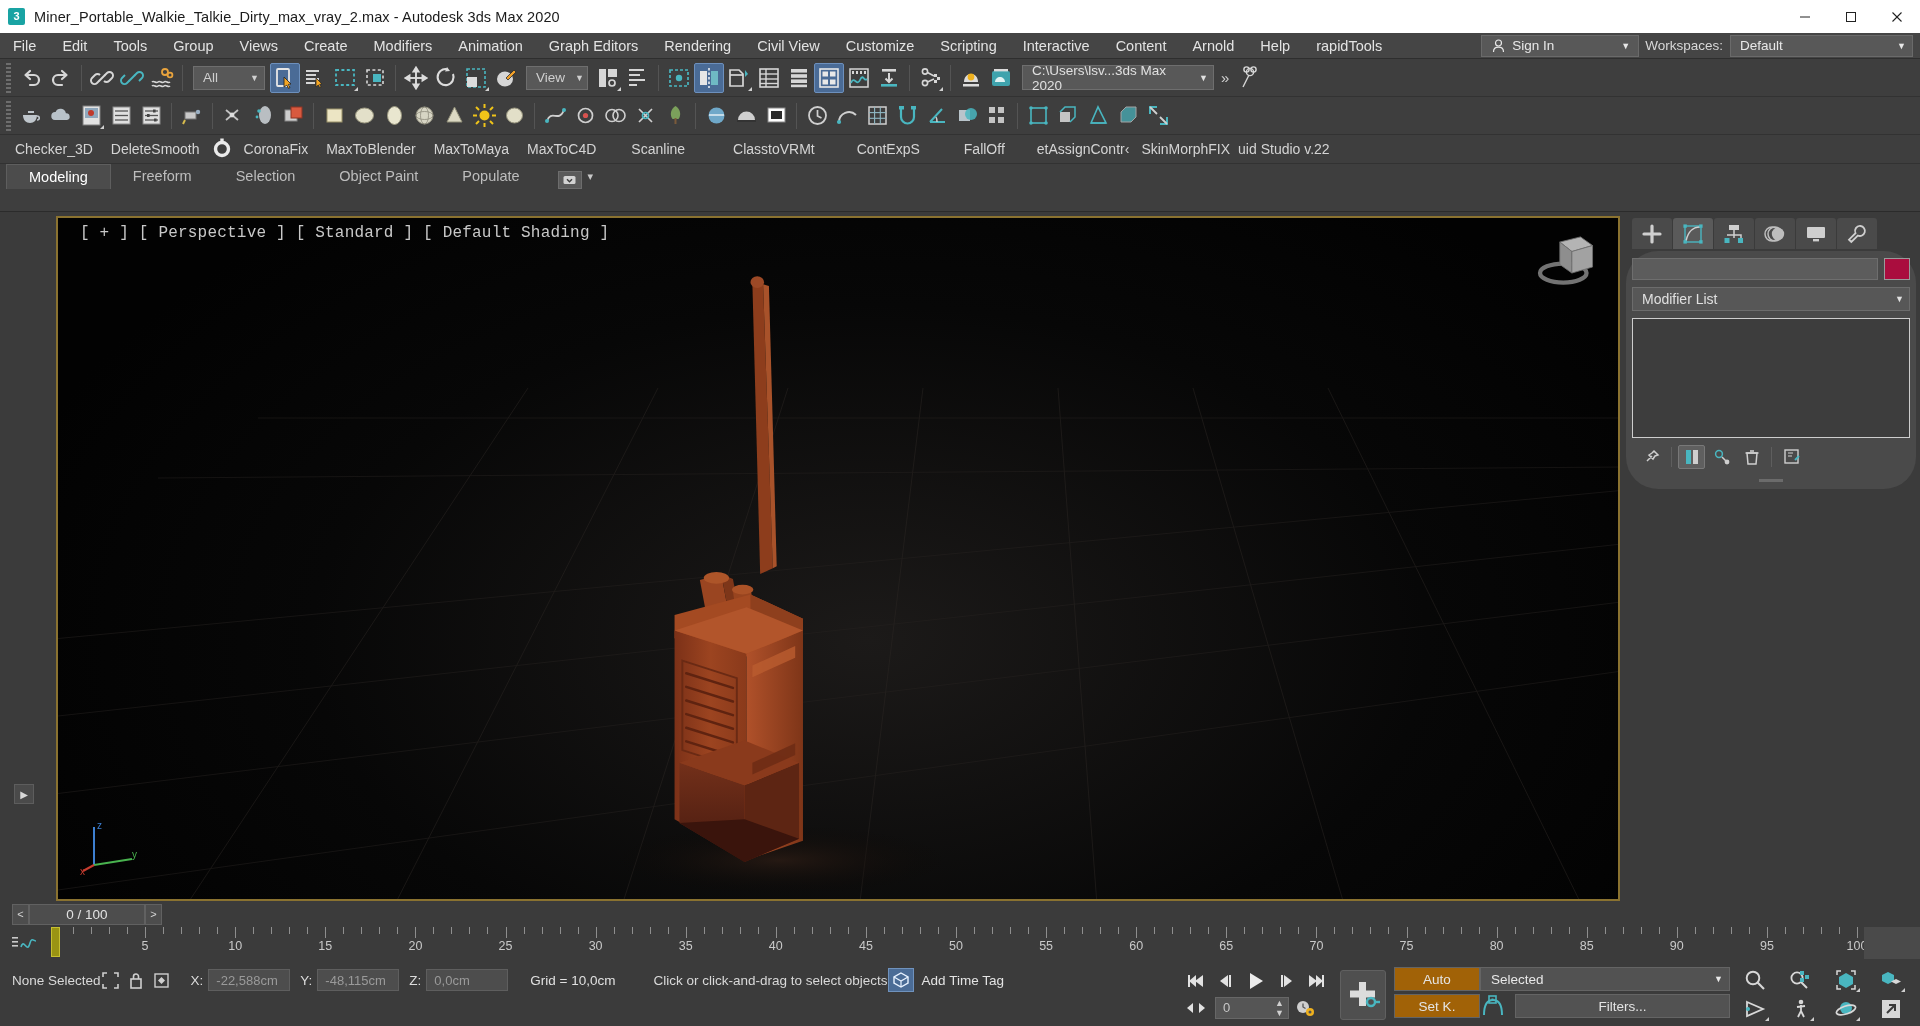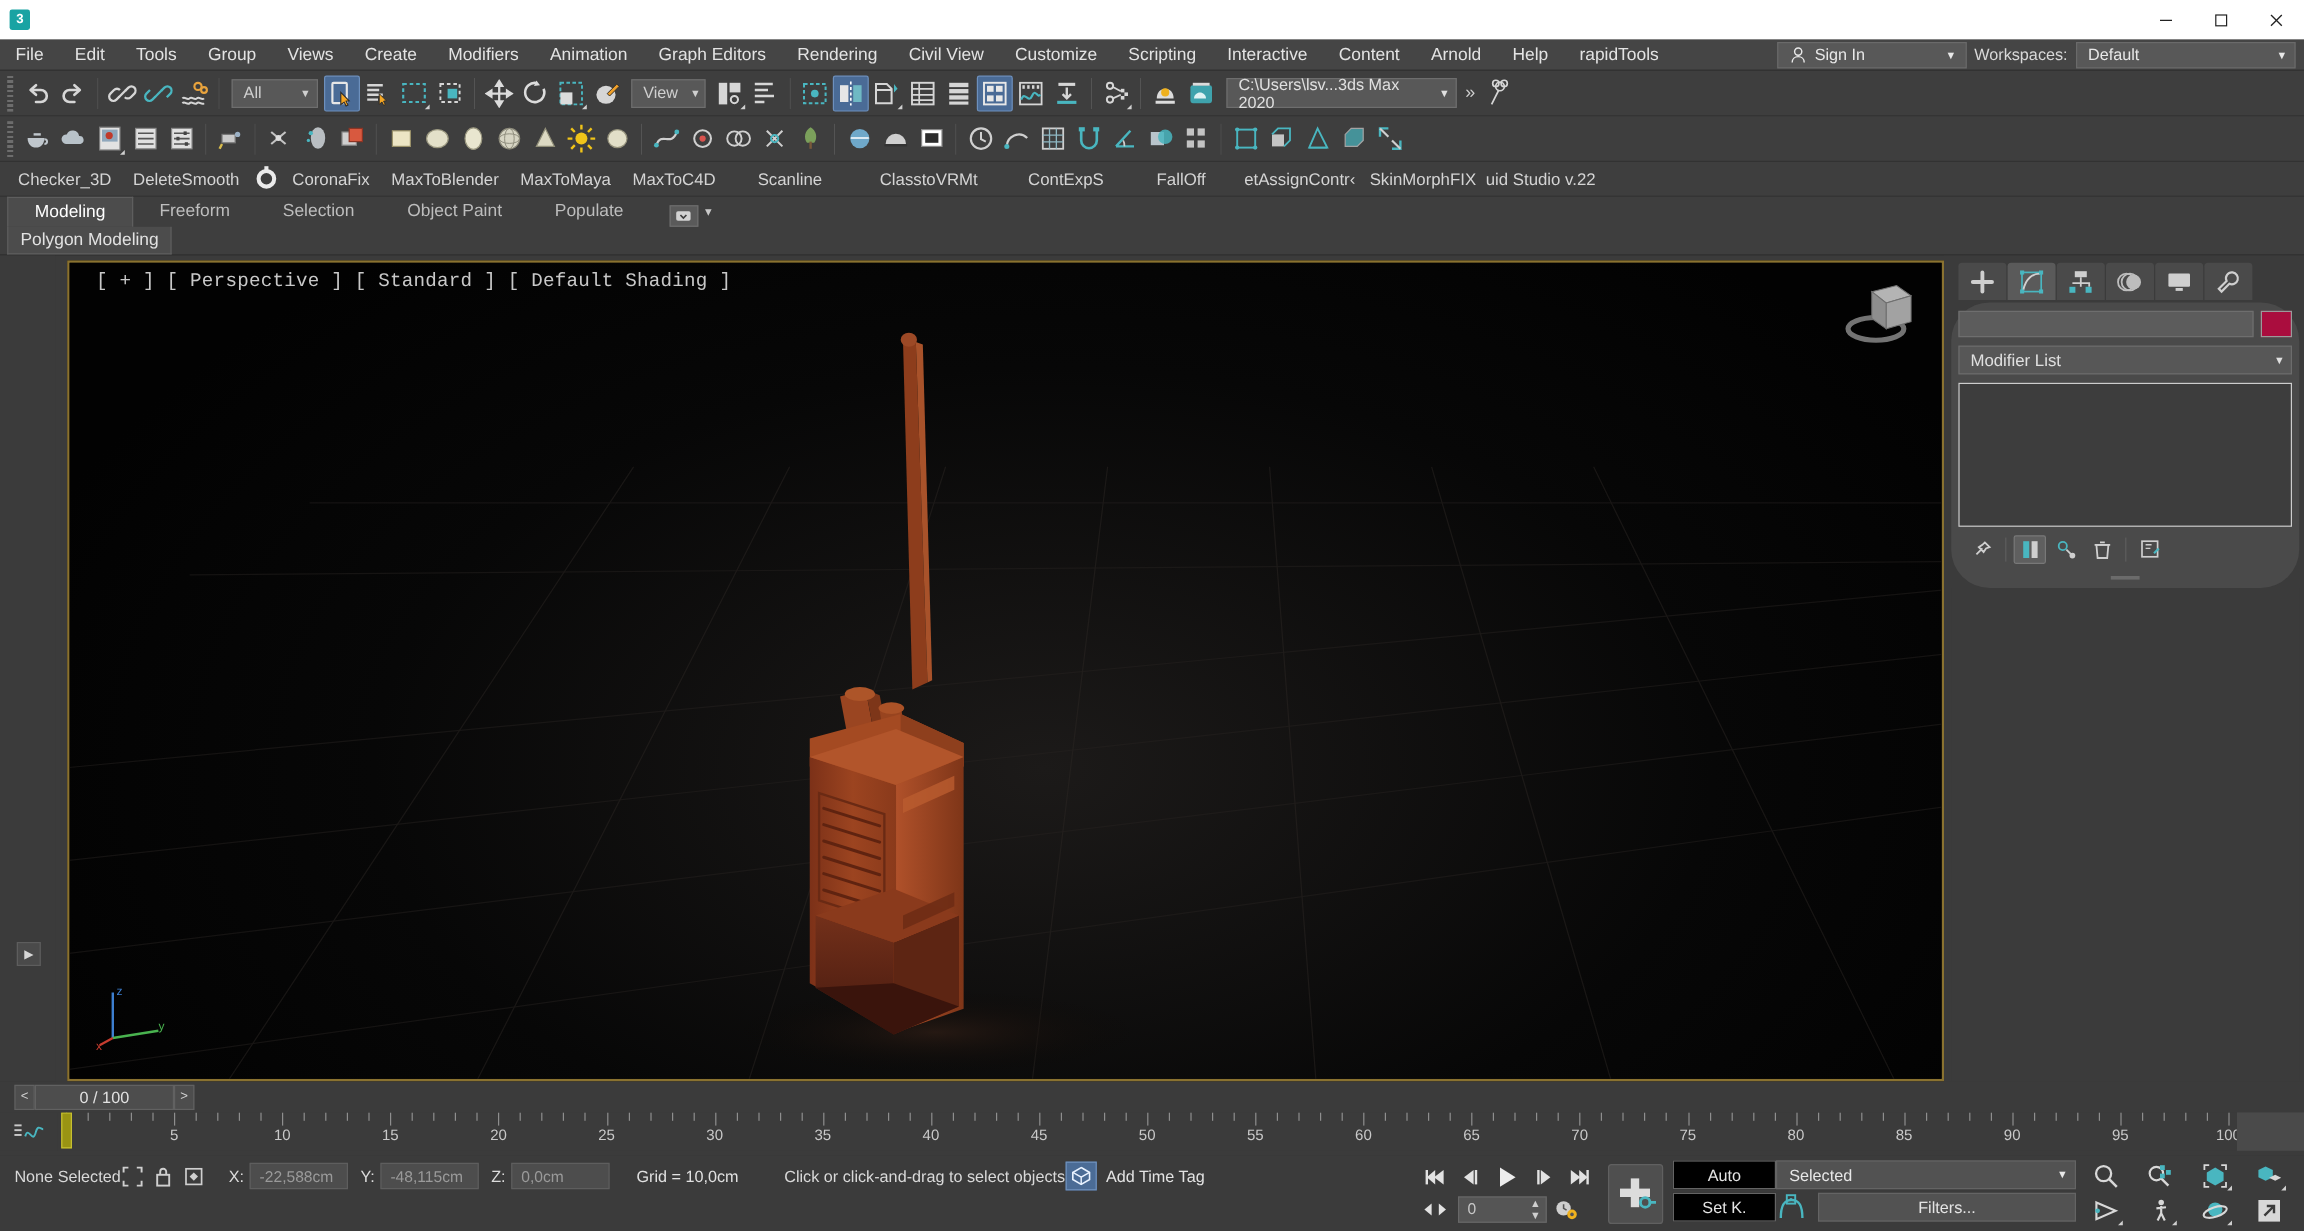--- a/index.html
+++ b/index.html
@@ -274,21 +274,21 @@
     margin-left: 3px;
   }
   .ac-spin .updown { margin-left: auto; padding-right: 4px; font-size: 9px; color: #cfcfcf; }
   .key-block { flex: 0 0 62px; display: flex; align-items: center; justify-content: center; }
   .bigkey {
     width: 46px; height: 50px; background: #4f4f4f; border: 1px solid #606060;
     display: flex; align-items: center; justify-content: center; border-radius: 3px;
   }
   .autokey-block { flex: 0 0 86px; display: flex; flex-direction: column; padding-top: 4px; gap: 3px; }
   .ak-btn {
-    height: 24px; background: #000000; border: 1px solid #646464; color: #e4e4e4;
+    height: 24px; background: #a16207; border: 1px solid #646464; color: #e4e4e4;
     font-size: 13.5px; display: flex; align-items: center; justify-content: center;
   }
   .filt-block { flex: 0 0 250px; display: flex; flex-direction: column; padding-top: 4px; gap: 3px; }
   .filt-row { display: flex; align-items: center; gap: 5px; }
   .sel-combo {
     flex: 1 1 auto; height: 24px; background: #525252; border: 1px solid #646464;
     color: #e8e8e8; font-size: 13.5px; display: flex; align-items: center; padding: 0 6px 0 10px;
   }
   .sel-combo .caret { margin-left: auto; font-size: 9px; }
   .filters-btn {
@@ -309,20 +309,21 @@
   }
   svg { display: block; }
 </style>
 </head>
 <body>
 
 <div class="titlebar">
   <div class="app-logo">
     <span>3</span>
   </div>
+  <div class="title-text">Miner_Portable_Walkie_Talkie_Dirty_max_vray_2.max - Autodesk 3ds Max 2020</div>
   <div class="win-btns">
     <div class="win-btn">
       <svg width="12" height="12" viewBox="0 0 12 12">
           <line x1="1" y1="6" x2="11" y2="6" stroke="#222" stroke-width="1"></line>
         </svg>
     </div>
     <div class="win-btn">
       <svg width="12" height="12" viewBox="0 0 12 12">
           <rect x="1.5" y="1.5" width="9" height="9" fill="none" stroke="#222" stroke-width="1"></rect>
         </svg>
@@ -913,23 +914,20 @@
     <div class="rib-tab">Selection</div>
     <div class="rib-tab">Object Paint</div>
     <div class="rib-tab">Populate</div>
     <div class="rib-drop">
       <svg width="13" height="11" viewBox="0 0 13 11">
           <rect x="0.5" y="1" width="12" height="8" rx="1.5" fill="#d2d2d2"></rect>
           <path d="M4 4.2 6.5 6.8 9 4.2" fill="none" stroke="#3e3e3e" stroke-width="1.4"></path>
         </svg>
     </div>
     <span style="color:#c9c9c9;font-size:11px;margin-left:6px;align-self:center">▾</span>
-  </div>
-  <div class="ribbon-sub">
-    <div class="rib-panel">Polygon Modeling</div>
   </div>
 </div>
 
 <div class="workspace">
 
   <div class="ws-left-strip">
     <div class="strip-arrow">▶</div>
 
   </div>
 

